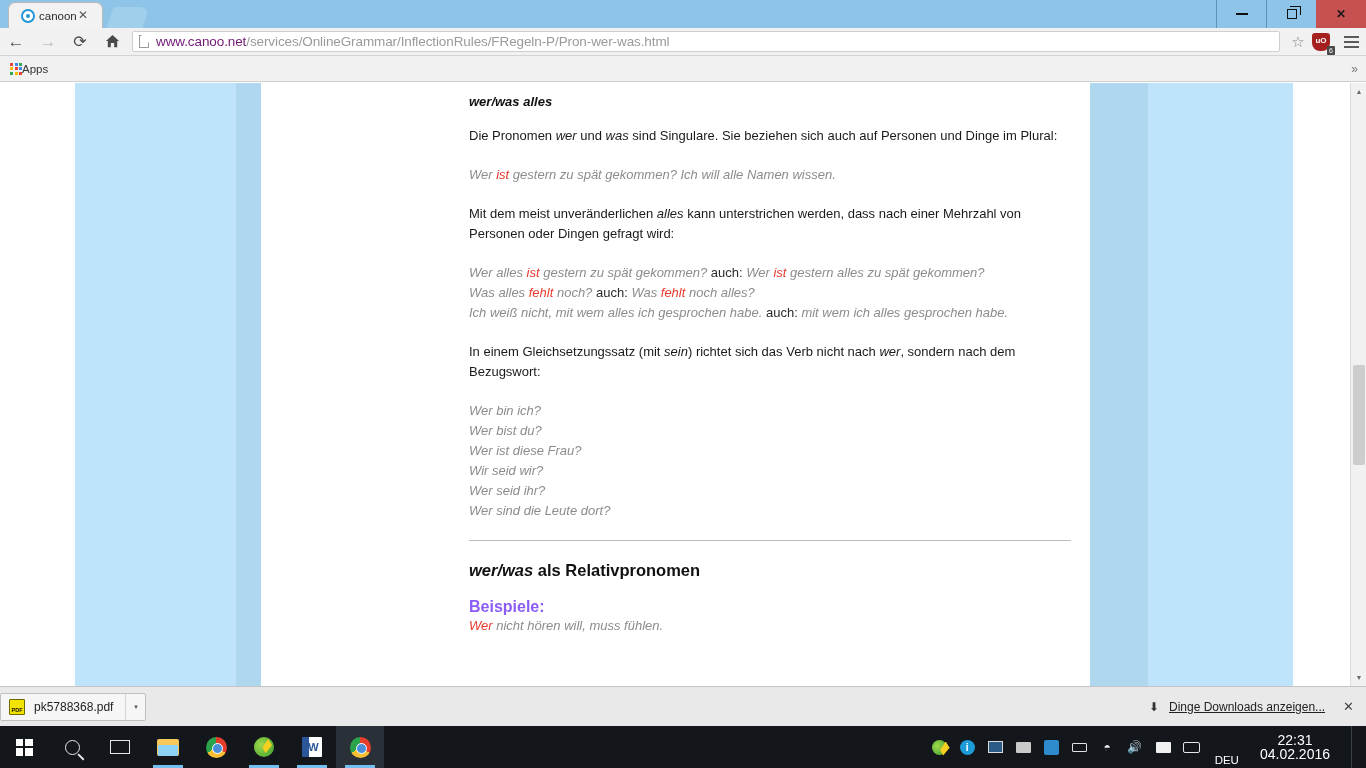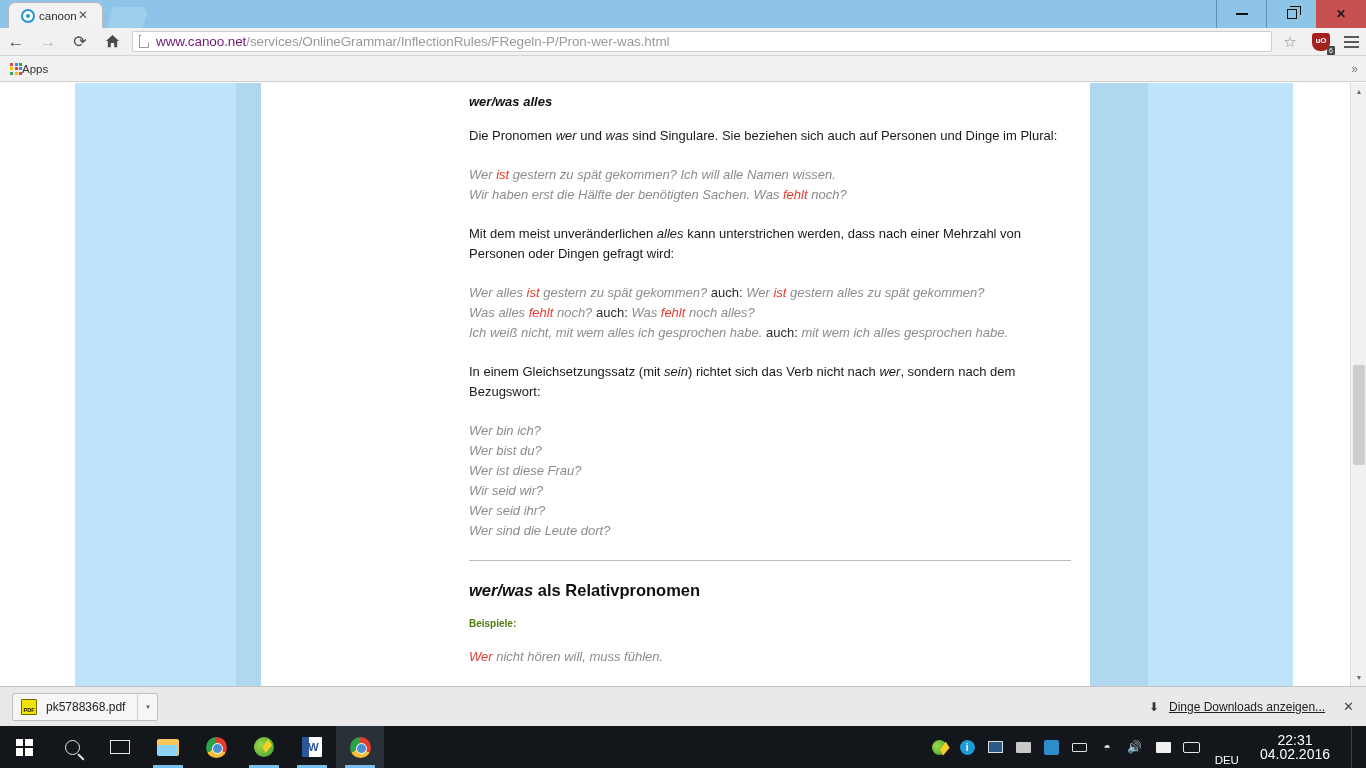--- a/index.html
+++ b/index.html
@@ -76,21 +76,21 @@
   .page-ico {
     width:10px; height:13px; border:1px solid #9a9a9a; background:#fff;
     flex:none; margin-right:7px; position:relative;
   }
   .page-ico::after{content:"";position:absolute;right:-1px;top:-1px;border-width:4px;
      border-style:solid;border-color:#fff #fff transparent transparent;}
   .url { font-size:13.5px; white-space:nowrap; color:#9a9a9a; letter-spacing:-0.1px;}
   .url b { color:#701a75; font-weight:normal; }
   .star { width:24px; font-size:15px; color:#8a8a8a; text-align:center;}
   .ublock {
-    width:18px; height:18px; background:#a62020; flex:none; margin:0 6px 0 10px;
+    width:18px; height:18px; background:#a62020; flex:none; margin:0 6px 0 2px;
     border-radius:3px 3px 8px 8px; position:relative;
     color:#fff; font-size:8px; font-weight:bold; text-align:center; line-height:15px;
   }
   .ublock .badge{
     position:absolute; right:-5px; bottom:-4px; background:#4a4a4a; color:#fff;
     font-size:7px; line-height:9px; padding:0 2px; border-radius:1px; font-weight:normal;
   }
   .hamburger { width:30px; display:flex; flex-direction:column; gap:3px; align-items:center;}
   .hamburger i{ display:block; width:15px; height:2px; background:#5a5a5a;}
 
@@ -121,39 +121,39 @@
 
   .h4 { font-size:13px; font-weight:bold; font-style:italic; color:#111; margin-bottom:17px;}
   .h3 { font-size:16.5px; font-weight:bold; color:#111; margin:0 0 18px 0;}
   .h3 .it { font-style:italic; }
   p.body { font-size:13px; color:#1a1a1a; line-height:20px; margin-bottom:19px;}
   p.body i { font-style:italic; }
   .ex { font-size:13px; font-style:italic; color:#8c8c8c; line-height:20px; margin-bottom:19px;}
   .ex .r { color:#e8392e; }
   .ex .n { font-style:normal; color:#2b2b2b; }
   hr.sep { border:none; border-top:1px solid #bdbdbd; margin:9px 0 20px 0;}
-  .strong { font-weight:bold; font-size:10px; color:#4d7c0f; margin-bottom:18px;}
+  .strong { font-weight:bold; font-size:16px; color:#8b5cf6; margin-bottom:0;}
 
   
   .vscroll { position:absolute; right:0; top:83px; width:16px; height:603px; background:#f1f1f1;
              border-left:1px solid #dcdcdc;}
   .vscroll .arrow { width:16px; height:17px; display:flex; align-items:center; justify-content:center;
                     font-size:7px; color:#6b6b6b;}
   .vscroll .arrow.bottom{ position:absolute; bottom:0; left:0;}
   .vthumb { position:absolute; left:2px; top:282px; width:12px; height:100px; background:#cdcdcd;
             border-radius:2px;}
 
   
   .shelf {
     position:absolute; left:0; top:686px; width:1366px; height:40px;
     background:#e9e9e9; border-top:1px solid #c3c3c3;
     display:flex; align-items:center;
   }
   .dl-item {
-    margin-left:12px; height:28px; background:#f6f6f6; border:1px solid #c0c0c0;
+    margin-left:0; height:28px; background:#f6f6f6; border:1px solid #c0c0c0;
     border-radius:2px; display:flex; align-items:center; padding:0 0 0 8px;
   }
   .pdf-ico { width:16px; height:16px; background:#f2e300; border:1px solid #6d6b00;
              position:relative; flex:none; margin-right:9px; border-radius:1px;}
   .pdf-ico::after{ content:"PDF"; position:absolute; left:0; right:0; bottom:1px;
      font-size:5.5px; text-align:center; color:#111; font-weight:bold; font-family:"Liberation Sans",sans-serif;}
   .dl-name { font-size:12px; color:#222; padding-right:12px; }
   .dl-caret { width:20px; height:26px; border-left:1px solid #d2d2d2; display:flex;
               align-items:center; justify-content:center; font-size:7px; color:#555;}
   .shelf-right { margin-left:auto; display:flex; align-items:center; gap:10px; padding-right:12px;}
@@ -272,21 +272,20 @@
     <div class="page-col">
 
       <div class="content">
 
         <div class="h4">wer/was alles</div>
 
         <p class="body">Die Pronomen <i>wer</i> und <i>was</i> sind Singulare. Sie beziehen sich auch auf Personen und Dinge im Plural:</p>
 
         <div class="ex">
           <div>Wer <span class="r">ist</span> gestern zu spät gekommen? Ich will alle Namen wissen.</div>
-          <div>Wir haben erst die Hälfte der benötigten Sachen. Was <span class="r">fehlt</span> noch?</div>
         </div>
 
         <p class="body">Mit dem meist unveränderlichen <i>alles</i> kann unterstrichen werden, dass nach einer Mehrzahl von Personen oder Dingen gefragt wird:</p>
 
         <div class="ex">
           <div>Wer alles <span class="r">ist</span> gestern zu spät gekommen? <span class="n">auch</span><span class="n">:</span> Wer <span class="r">ist</span> gestern alles zu spät gekommen?</div>
           <div>Was alles <span class="r">fehlt</span> noch? <span class="n">auch:</span> Was <span class="r">fehlt</span> noch alles?</div>
           <div>Ich weiß nicht, mit wem alles ich gesprochen habe. <span class="n">auch:</span> mit wem ich alles gesprochen habe.</div>
         </div>
 

